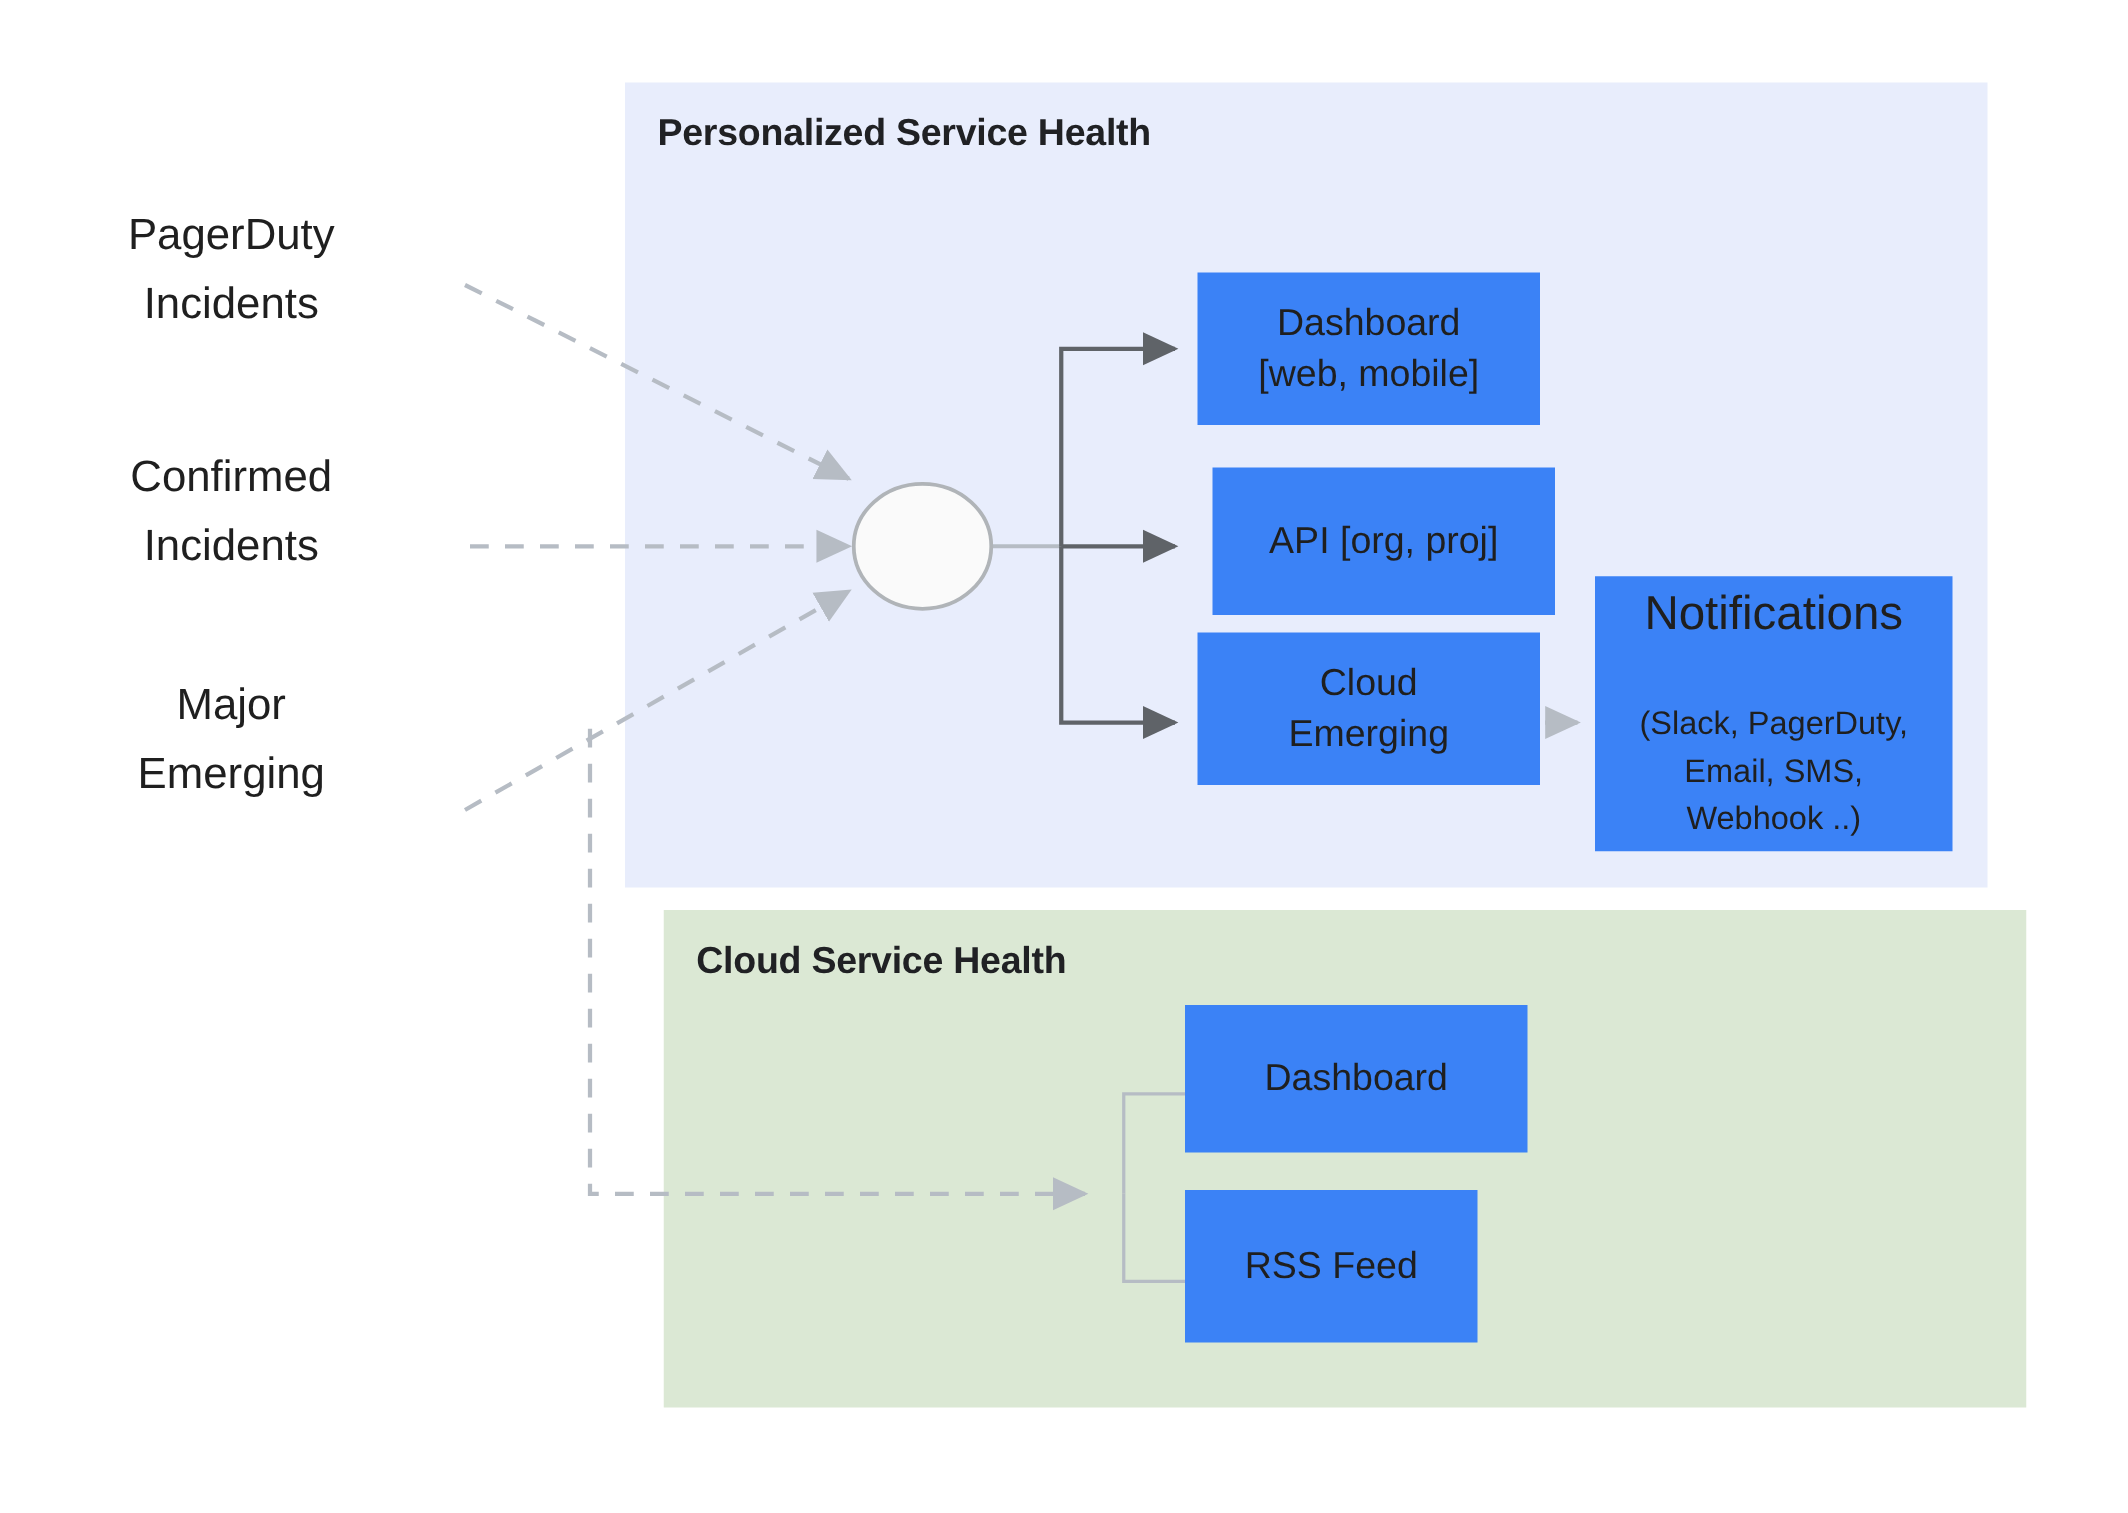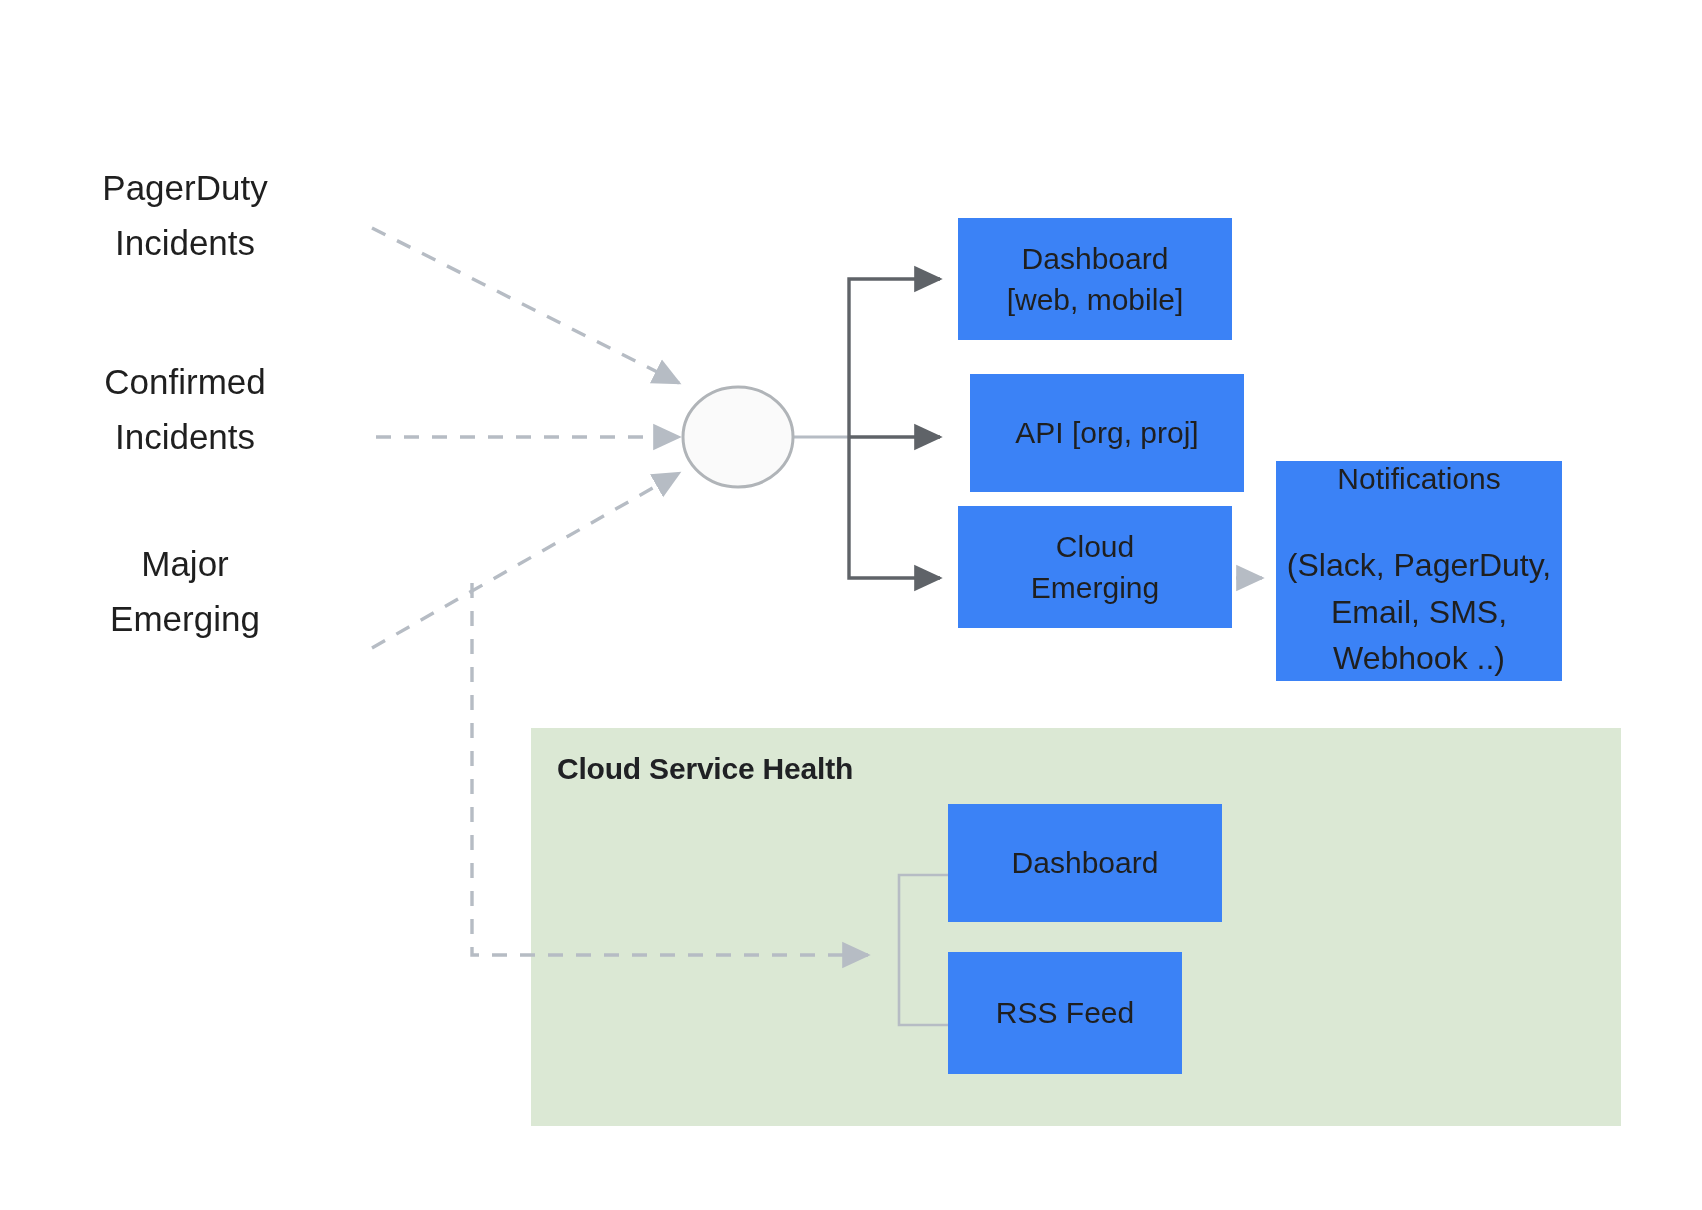--- a/index.html
+++ b/index.html
@@ -89,26 +89,26 @@
   #box-rss           { left: 948px; top: 952px;  width: 234px; height: 122px; }
 
   .notif-inner {
     position: absolute;
     left: 0; right: 0;
     top: 50%;
     transform: translateY(-50%);
     text-align: center;
   }
   .notif-title {
-    font-size: 30px;
+    font-size: 38px;
     line-height: 1.3;
     color: #1f1f1f;
   }
   .notif-sub {
-    font-size: 32px;
+    font-size: 26px;
     line-height: 1.46;
     color: #1f1f1f;
     white-space: pre-line;
     margin-top: 2px;
   }
 
   
   #wires {
     position: absolute;
     left: 0; top: 0;
@@ -124,20 +124,23 @@
 
   <div class="source-label" id="label-emerging">PagerDuty
 Incidents</div>
 
   <div class="source-label" id="label-confirmed">Confirmed
 Incidents</div>
 
   <div class="source-label" id="label-major">Major
 Emerging</div>
 
+  <div class="panel" id="panel-personalized">
+    <div class="panel-title">Personalized Service Health</div>
+  </div>
 
   <div class="panel" id="panel-cloud">
     <div class="panel-title">Cloud Service Health</div>
   </div>
 
   <svg id="wires" viewBox="0 0 1702 1210" xmlns="http://www.w3.org/2000/svg">
     <defs>
       <marker id="arrow-dash" markerWidth="9" markerHeight="9" refX="7.6" refY="4.5" orient="auto" markerUnits="strokeWidth">
         <path d="M0,0.6 L8.4,4.5 L0,8.4 Z" fill="#b6bcc4"></path>
       </marker>

